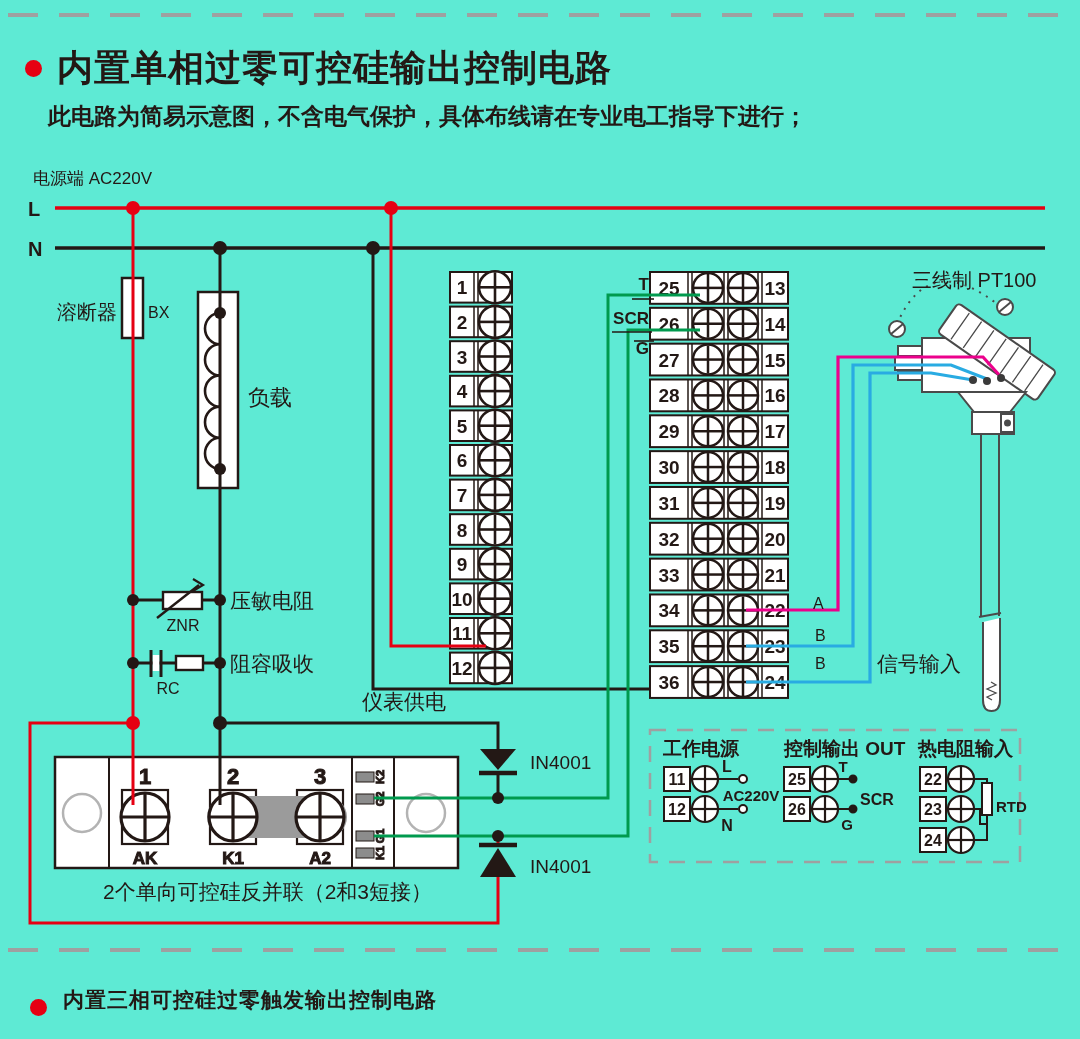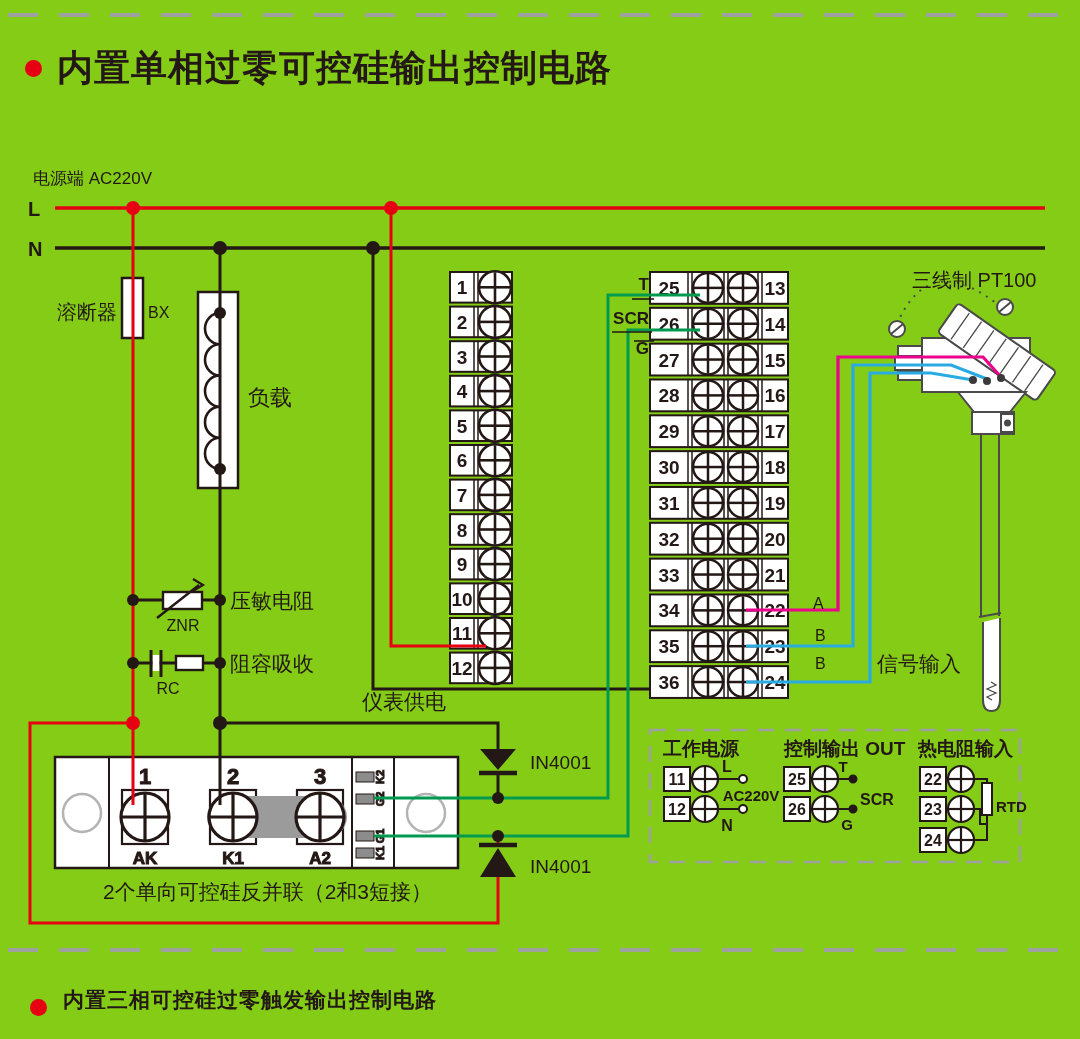--- a/index.html
+++ b/index.html
@@ -1,31 +1,32 @@
 <!DOCTYPE html>
 <html><head>
 <meta charset="utf-8">
 <style>
   html,body{margin:0;padding:0;background:#fff;}
-  .page{position:relative;width:1080px;height:1039px;background:#84cc16;overflow:hidden;
+  .page{position:relative;width:1080px;height:1039px;background:#5eead4;overflow:hidden;
         font-family:"Liberation Sans","DejaVu Sans",sans-serif;color:#231815;}
   .bullet{position:absolute;width:17px;height:17px;border-radius:50%;background:#e60012;}
   .title1{position:absolute;left:57px;top:44px;font-size:36px;font-weight:600;letter-spacing:1px;}
   .note{position:absolute;left:48px;top:101px;font-size:23px;font-weight:700;}
   .title2{position:absolute;left:63px;top:986px;font-size:21px;font-weight:700;letter-spacing:1px;}
   svg{position:absolute;left:0;top:0;}
   text{font-family:"Liberation Sans","DejaVu Sans",sans-serif;fill:#231815;}
 </style>
 </head>
 <body>
 
 <div class="page">
 
   <span class="bullet" style="left:25px;top:60px;"></span>
   <div class="title1">内置单相过零可控硅输出控制电路</div>
+  <div class="note">此电路为简易示意图，不含电气保护，具体布线请在专业电工指导下进行；</div>
 
   <span class="bullet" style="left:30px;top:999px;"></span>
   <div class="title2">内置三相可控硅过零触发输出控制电路</div>
 
   <svg id="diagram" width="1080" height="1039" viewBox="0 0 1080 1039">
 
     <line x1="8" y1="15" x2="1072" y2="15" stroke="#9fa0a0" stroke-width="4" stroke-dasharray="30 21"></line>
     <line x1="8" y1="950" x2="1072" y2="950" stroke="#9fa0a0" stroke-width="4" stroke-dasharray="30 21"></line>
 
     <g id="gLeftStrip">

